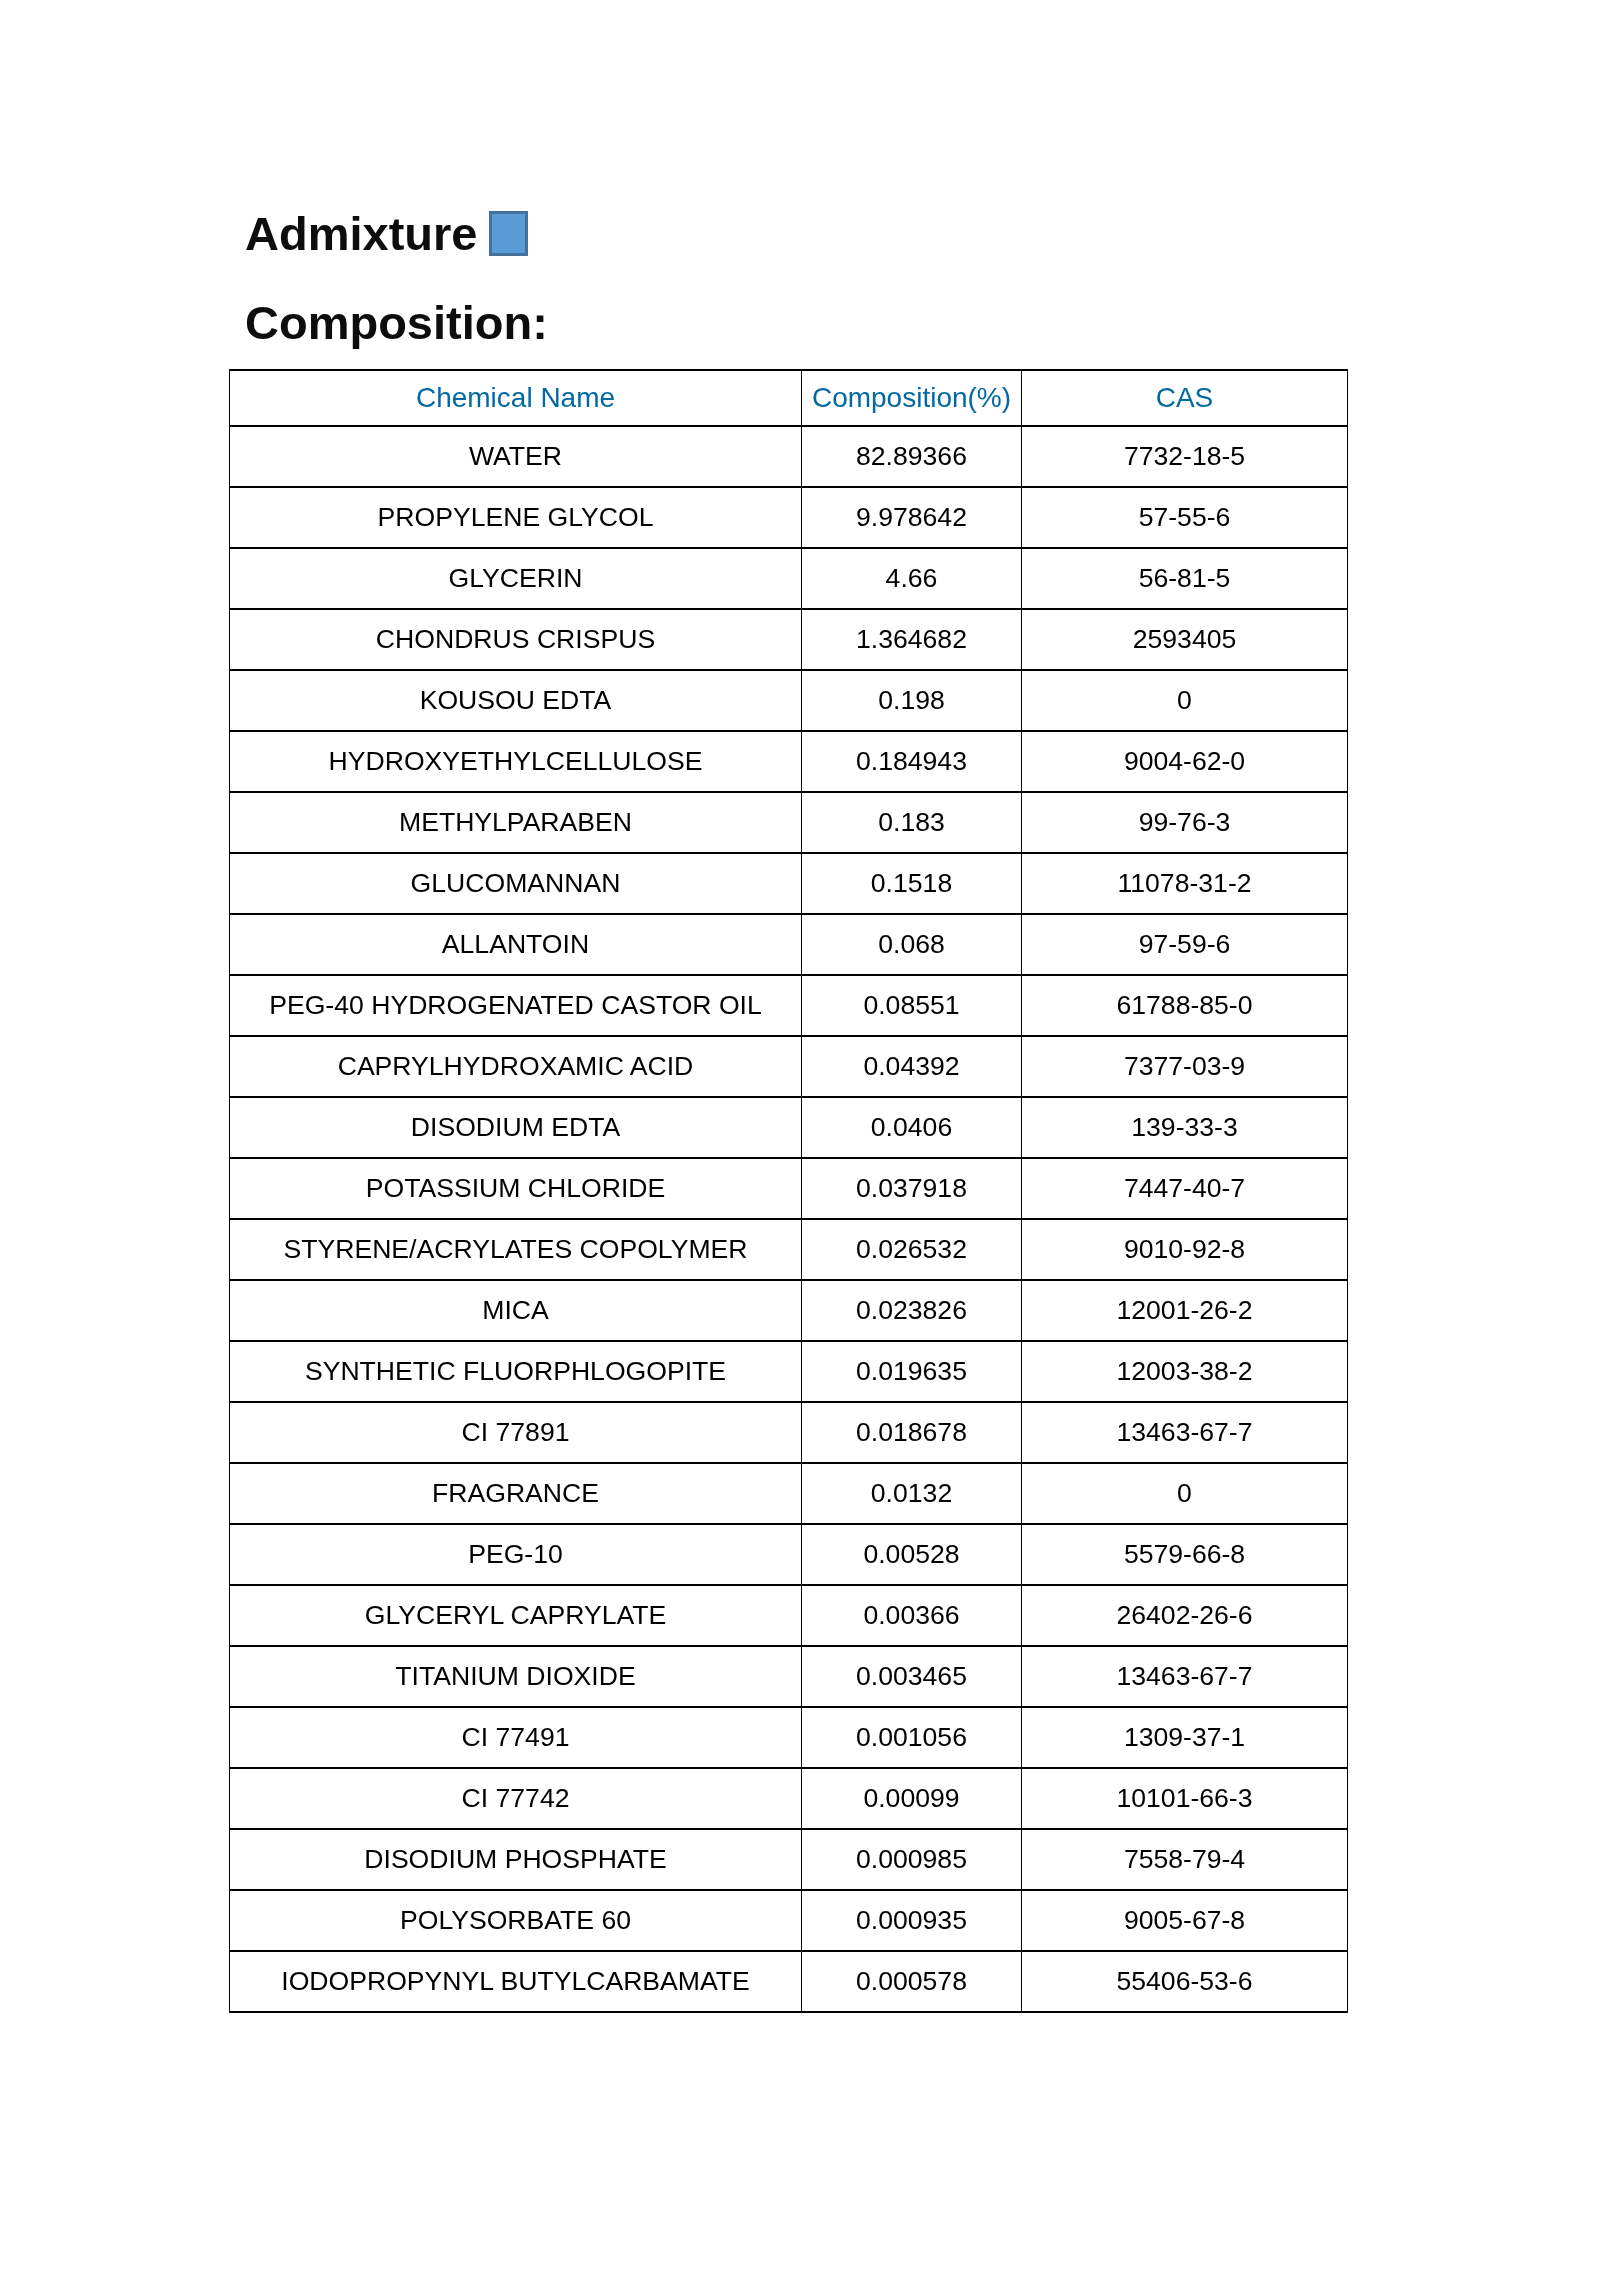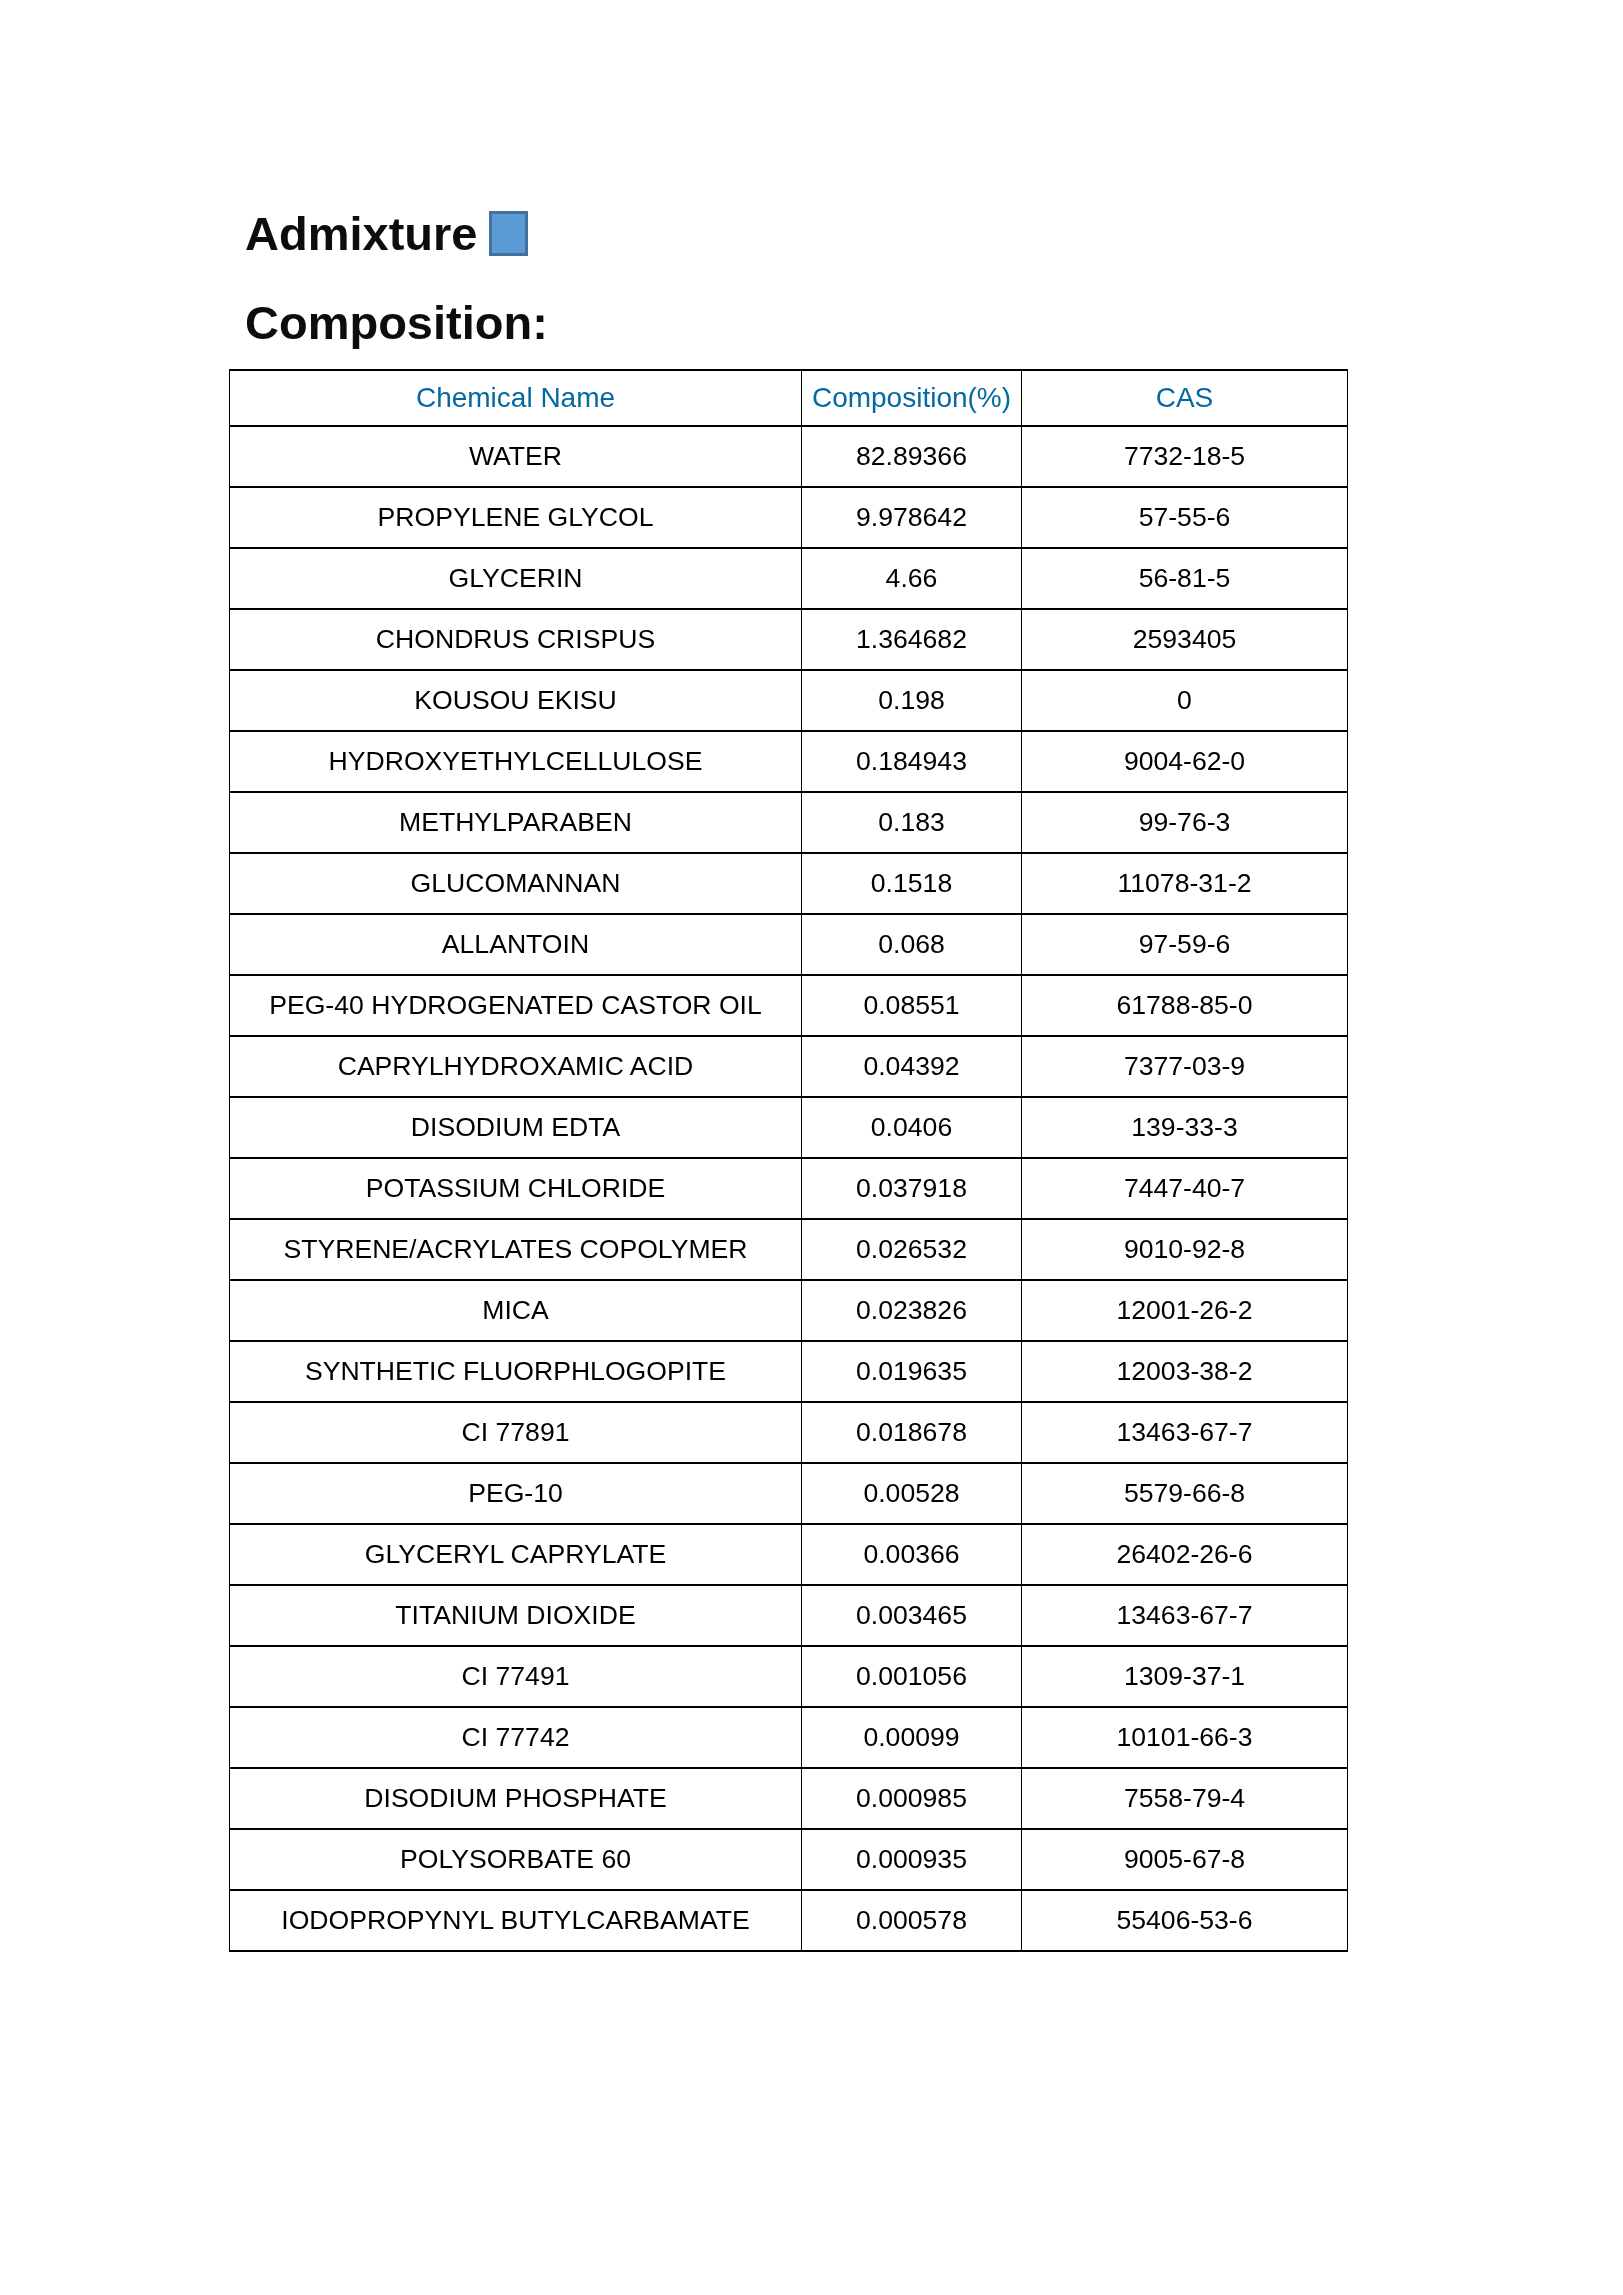--- a/index.html
+++ b/index.html
@@ -119,21 +119,21 @@
           <td>GLYCERIN</td>
           <td>4.66</td>
           <td>56-81-5</td>
         </tr>
         <tr>
           <td>CHONDRUS CRISPUS</td>
           <td>1.364682</td>
           <td>2593405</td>
         </tr>
         <tr>
-          <td>KOUSOU EKISU</td>
+          <td>KOUSOU EDTA</td>
           <td>0.198</td>
           <td>0</td>
         </tr>
         <tr>
           <td>HYDROXYETHYLCELLULOSE</td>
           <td>0.184943</td>
           <td>9004-62-0</td>
         </tr>
         <tr>
           <td>METHYLPARABEN</td>
@@ -184,20 +184,25 @@
           <td>SYNTHETIC FLUORPHLOGOPITE</td>
           <td>0.019635</td>
           <td>12003-38-2</td>
         </tr>
         <tr>
           <td>CI 77891</td>
           <td>0.018678</td>
           <td>13463-67-7</td>
         </tr>
         <tr>
+          <td>FRAGRANCE</td>
+          <td>0.0132</td>
+          <td>0</td>
+        </tr>
+        <tr>
           <td>PEG-10</td>
           <td>0.00528</td>
           <td>5579-66-8</td>
         </tr>
         <tr>
           <td>GLYCERYL CAPRYLATE</td>
           <td>0.00366</td>
           <td>26402-26-6</td>
         </tr>
         <tr>

